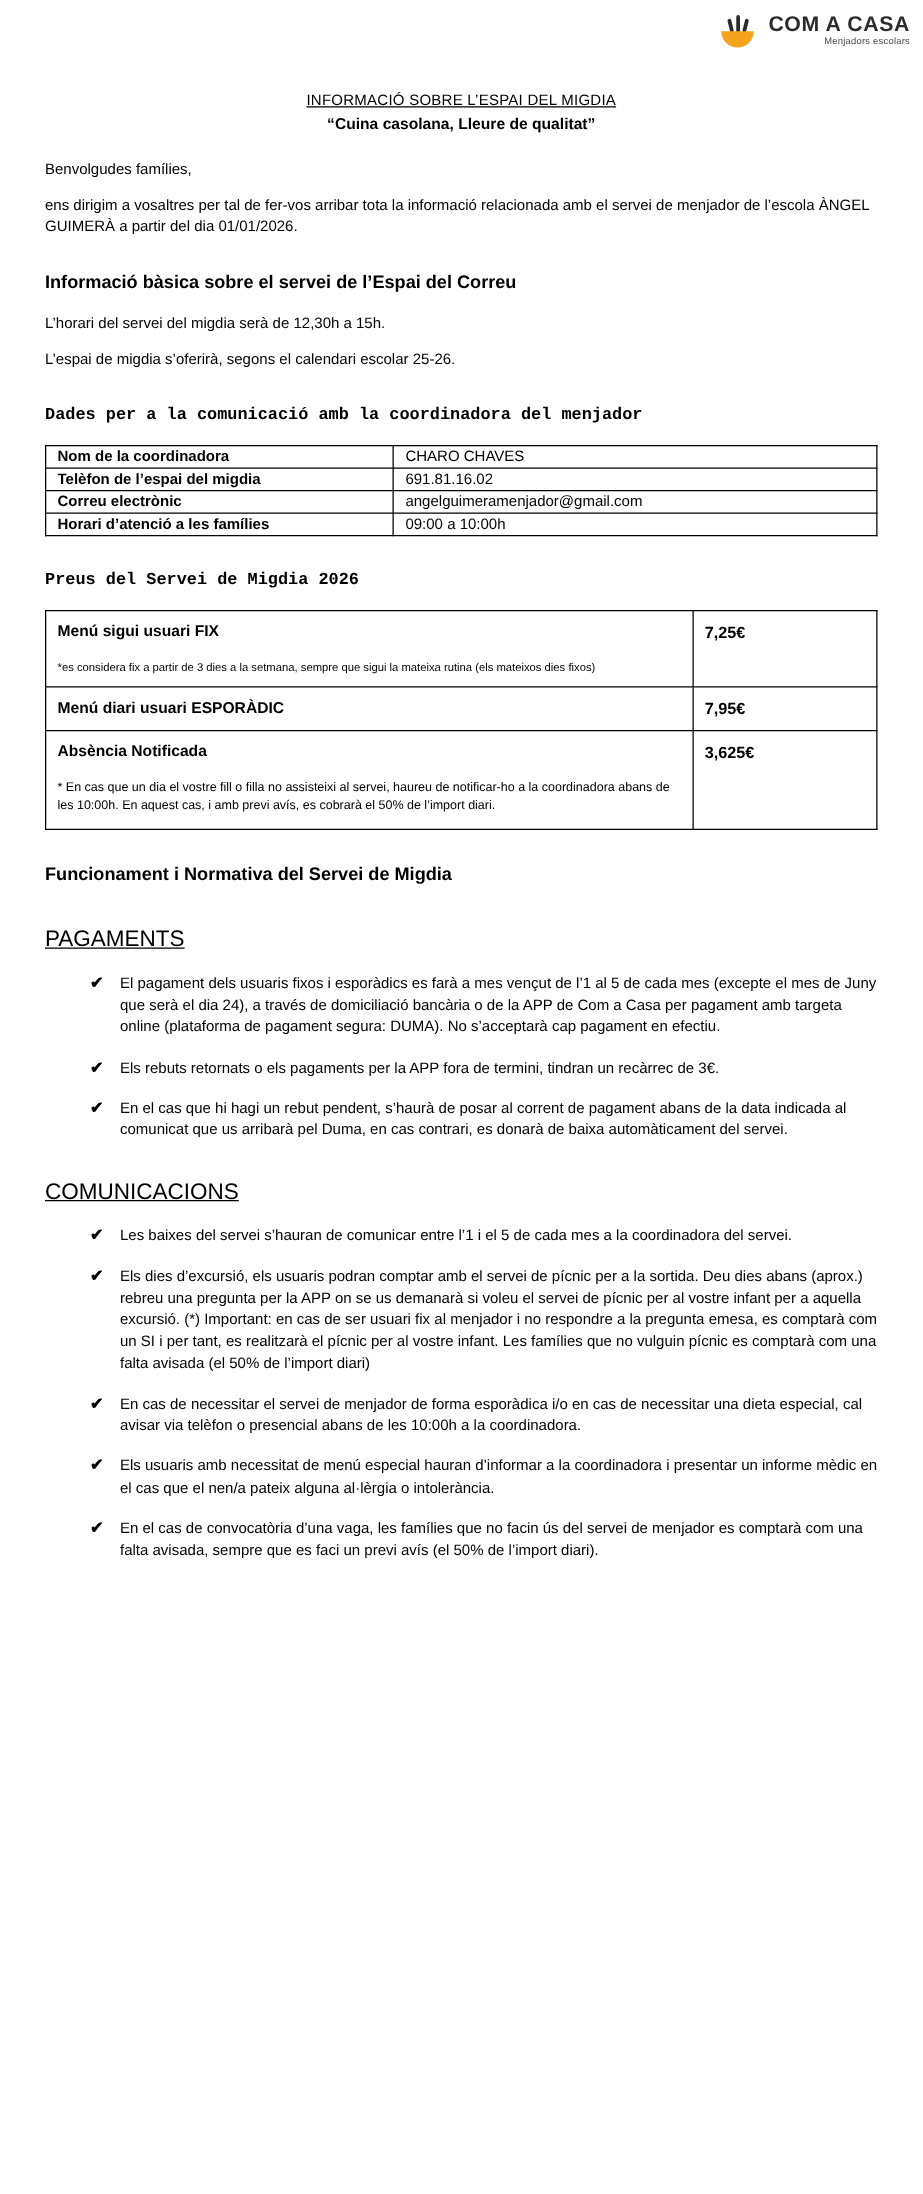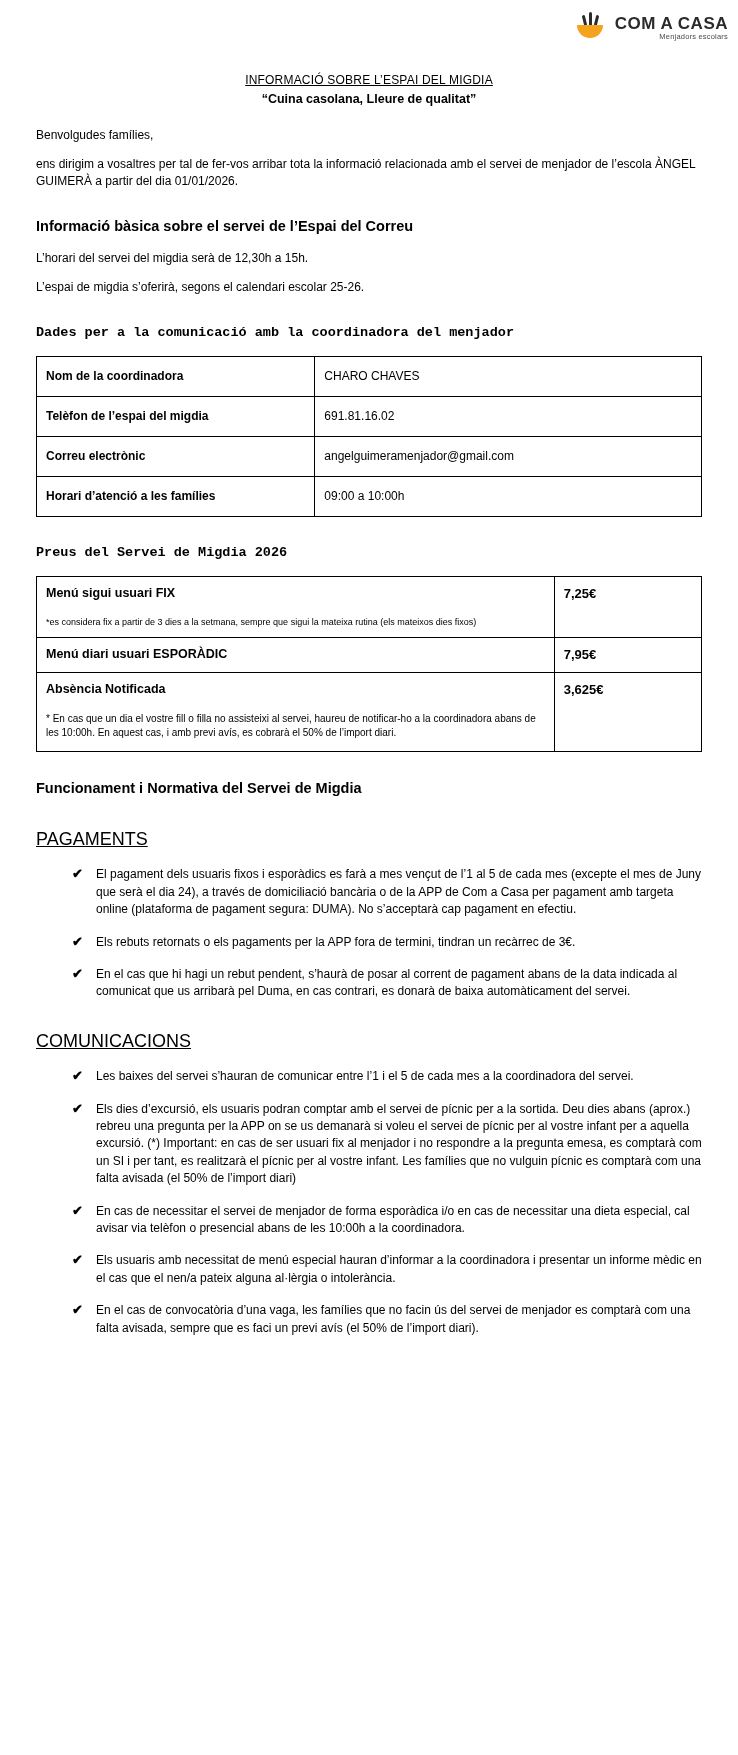--- a/index.html
+++ b/index.html
@@ -29,21 +29,21 @@
   
   .logo-wrap {
     display: flex;
     justify-content: flex-end;
     align-items: center;
     padding-right: 10px;
     height: 52px;
   }
   .logo {
     display: flex;
-    align-items: flex-end;
+    align-items: flex-start;
     gap: 6px;
   }
   .logo-mark {
     width: 34px;
     height: 30px;
     position: relative;
   }
   .logo-mark .bowl {
     position: absolute;
     left: 2px;
@@ -108,21 +108,21 @@
   h2.section.sm { font-size: 13.5px; font-family: Liberation Mono, monospace; }
 
   
   table.grid {
     border-collapse: collapse;
     width: 100%;
     table-layout: fixed;
   }
   table.grid td {
     border: 1px solid #000;
-    padding: 11px 9px;
+    padding: 0 9px;
     vertical-align: middle;
     font-size: 12px;
   }
   table.grid td.label {
     font-weight: bold;
     width: 39%;
   }
 
   
   table.prices {

